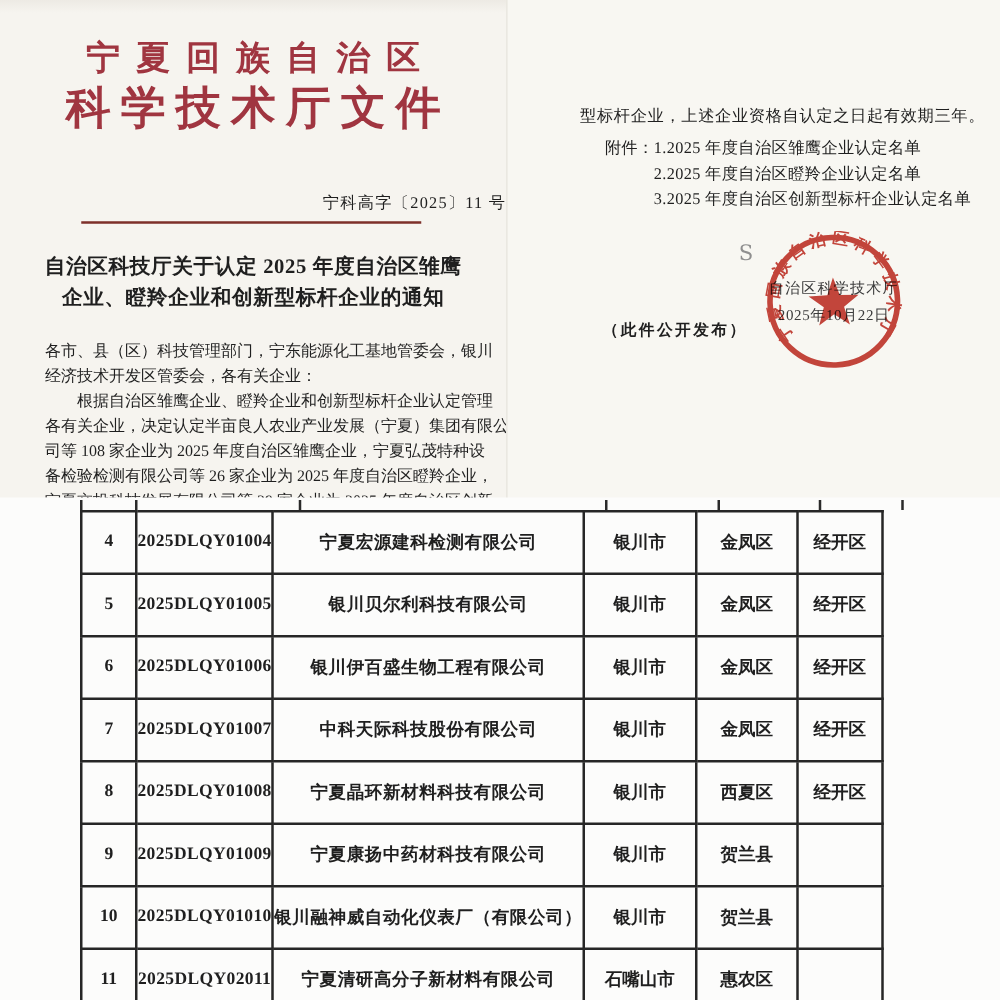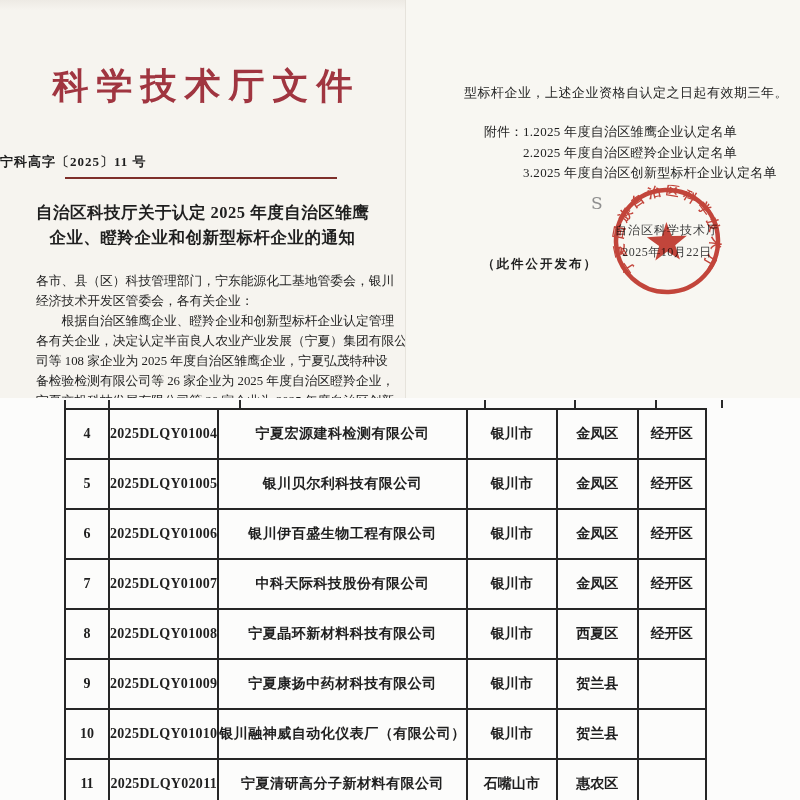--- a/index.html
+++ b/index.html
@@ -18,32 +18,32 @@
   
   .scan-area{position:absolute;left:0;top:0;width:800px;height:406px;overflow:hidden;
     background:linear-gradient(180deg,#edeae4 0%,var(--paper) 2.5%,var(--paper) 100%);}
   .page-left{position:absolute;left:0;top:0;width:405px;height:406px;overflow:hidden;}
   .page-right{position:absolute;left:405px;top:0;width:395px;height:406px;overflow:hidden;
     border-left:1px solid #e6e3dc;background:#f8f7f2;padding-left:48px;}
   .hdr1{position:absolute;left:0;top:28px;width:100%;text-align:center;
     color:var(--header-red);font-weight:bold;font-size:27px;letter-spacing:13px;text-indent:13px;}
   .hdr2{position:absolute;left:0;top:62px;width:100%;text-align:center;
     color:var(--header-red);font-weight:bold;font-size:36px;letter-spacing:8px;text-indent:8px;}
-  .doc-num{position:absolute;left:0;top:153px;width:100%;text-align:left;
-    font-size:13px;font-weight:bold;letter-spacing:1px;}
+  .doc-num{position:absolute;left:0;top:153px;width:100%;text-align:right;
+    font-size:13px;font-weight:normal;letter-spacing:1px;}
   .red-rule{position:absolute;left:65px;top:177px;width:272px;height:2px;background:var(--line-red);}
   .doc-title{position:absolute;left:0;width:100%;text-align:center;
     font-weight:bold;font-size:16.5px;letter-spacing:.5px;font-family:Liberation Serif, serif;}
   .t1{top:202px;} .t2{top:227px;}
   .body-text{position:absolute;left:36px;top:271px;width:352px;
     font-size:12.8px;line-height:20px;}
   .body-text span{display:block;white-space:nowrap;}
   
   .r-line{position:absolute;left:58px;top:84px;font-size:13px;letter-spacing:.5px;white-space:nowrap;}
-  .attachments{position:absolute;left:78px;top:122px;display:flex;font-size:13px;line-height:20.5px;}
+  .attachments{position:absolute;left:78px;top:108px;display:flex;font-size:13px;line-height:20.5px;}
   .att-items span{display:block;white-space:nowrap;letter-spacing:.3px;}
   .pub-note{position:absolute;left:76px;top:256px;font-size:12.5px;letter-spacing:2px;font-weight:bold;}
   
   .seal{position:absolute;left:205px;top:185px;width:112px;height:112px;}
   .seal-printed{position:absolute;left:-14px;top:0;width:140px;text-align:center;color:#3b3b3b;}
   .seal-auth{position:absolute;left:0;top:37px;width:100%;font-size:12px;letter-spacing:1px;white-space:nowrap;}
   .seal-date{position:absolute;left:0;top:59px;width:100%;font-size:12px;letter-spacing:.5px;white-space:nowrap;}
   .seal-svg{position:absolute;left:0;top:0;width:112px;height:112px;
     mix-blend-mode:multiply;opacity:.92;transform:rotate(-2deg);}
   .seal-svg circle{stroke:var(--seal-red);}
@@ -67,20 +67,21 @@
   td.c-city{width:90px;}
   td.c-district{width:81px;}
   td.c-zone{width:68px;}
 </style>
 </head>
 <body>
 
 <div class="scan-area">
 
   <div class="page-left">
+    <div class="hdr1">宁夏回族自治区</div>
     <div class="hdr2">科学技术厅文件</div>
     <div class="doc-num">宁科高字〔2025〕11 号</div>
     <div class="red-rule"></div>
     <div class="doc-title t1">自治区科技厅关于认定 2025 年度自治区雏鹰</div>
     <div class="doc-title t2">企业、瞪羚企业和创新型标杆企业的通知</div>
     <div class="body-text">
       <span>各市、县（区）科技管理部门，宁东能源化工基地管委会，银川</span>
       <span>经济技术开发区管委会，各有关企业：</span>
       <span>　　根据自治区雏鹰企业、瞪羚企业和创新型标杆企业认定管理</span>
       <span>各有关企业，决定认定半亩良人农业产业发展（宁夏）集团有限公</span>

